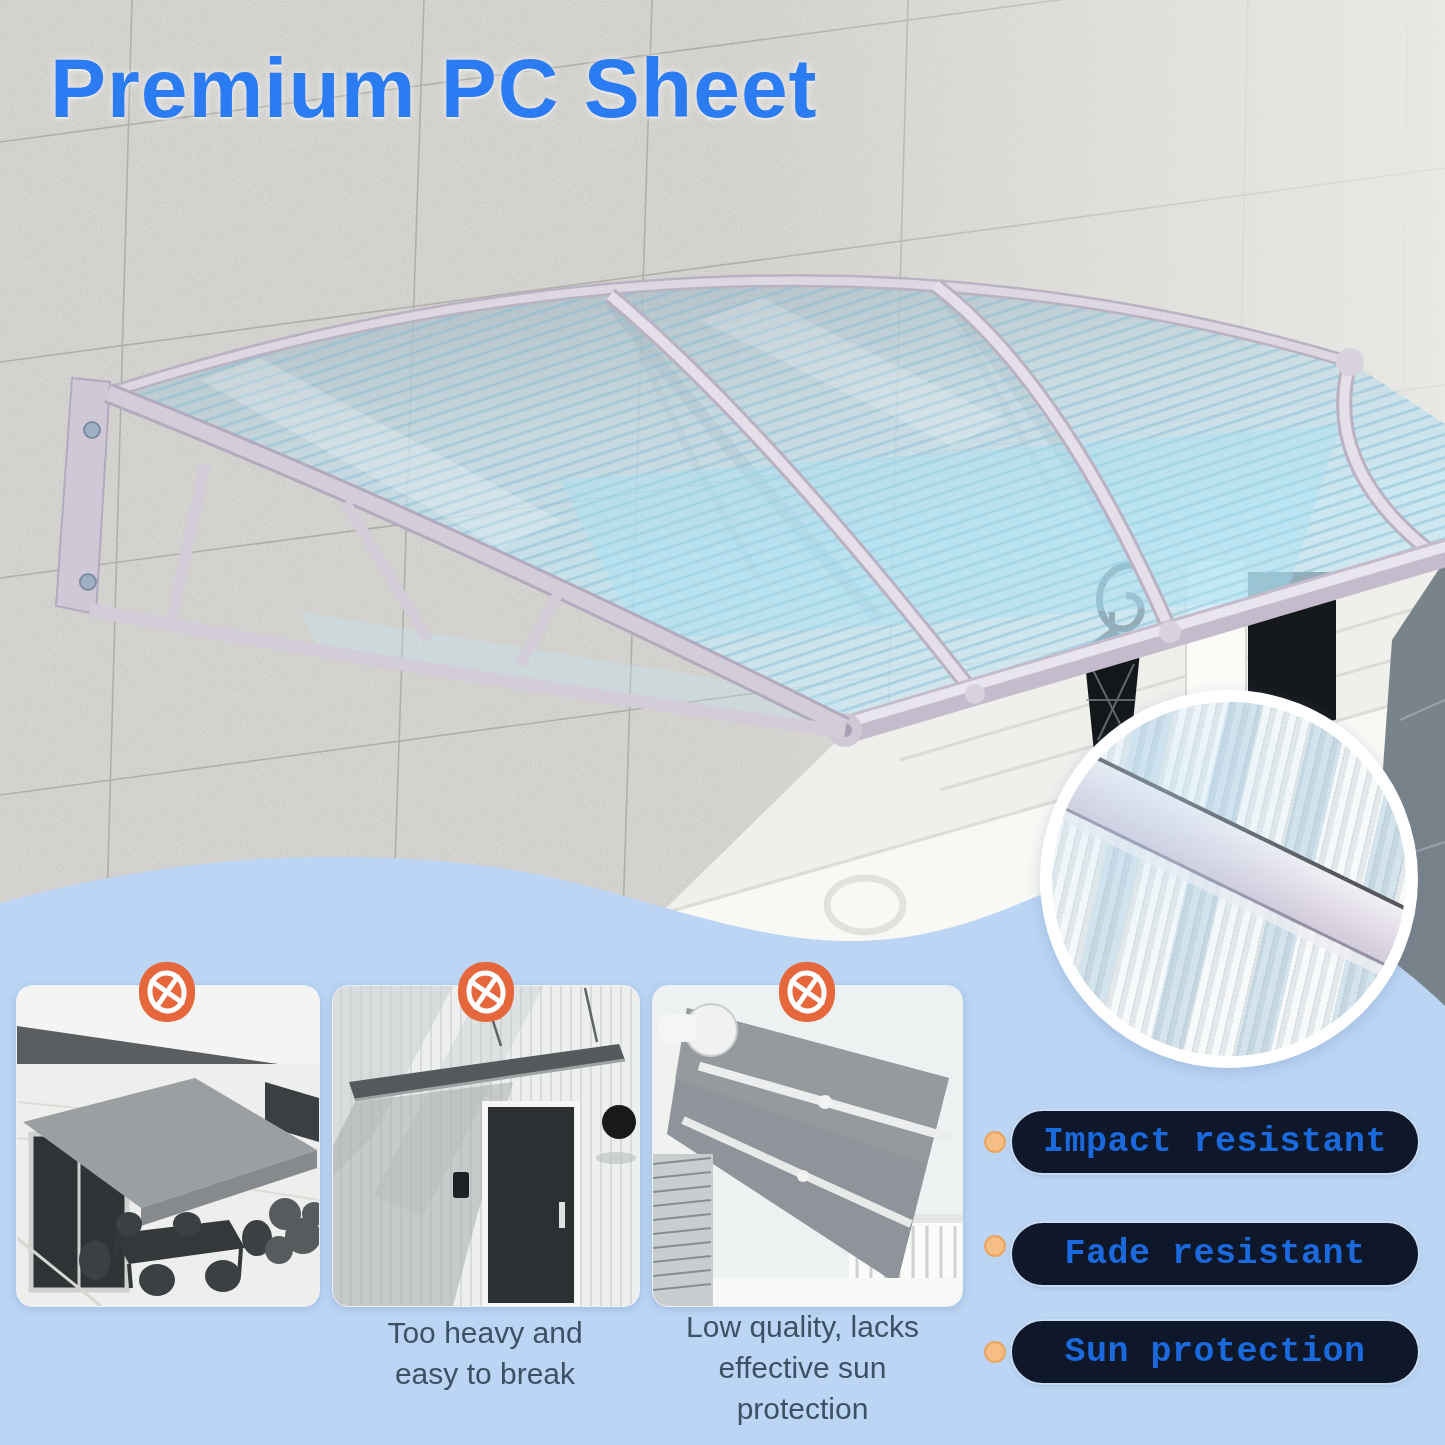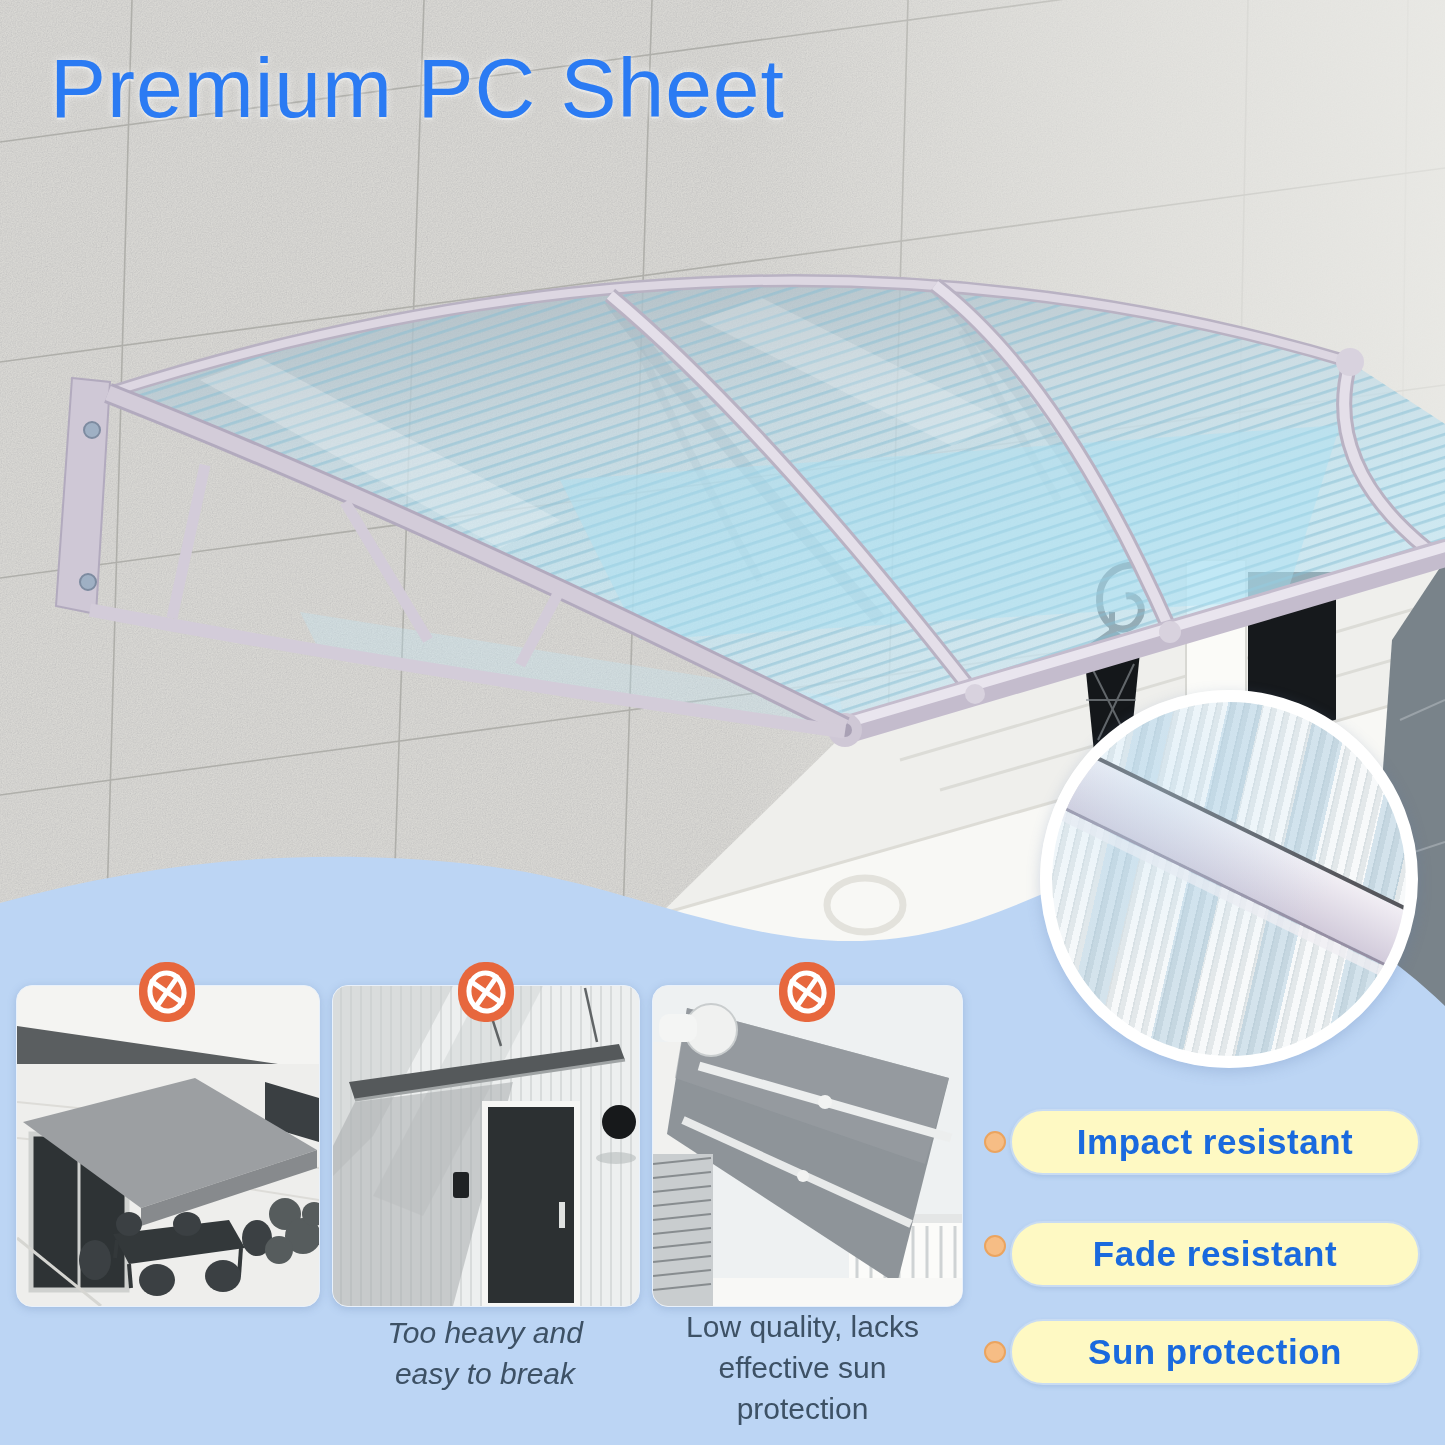--- a/index.html
+++ b/index.html
@@ -1,21 +1,21 @@
 <!DOCTYPE html>
 <html><head>
 <meta charset="utf-8">
 <style>
   html,body{margin:0;padding:0;background:#ffffff;}
   .stage{position:relative;width:1445px;height:1445px;overflow:hidden;
          font-family:"Liberation Sans",sans-serif;background:#fff;}
   .abs{position:absolute;}
   
   #hero-svg{left:0;top:0;}
-  .page-title{left:50px;top:40px;font-size:84px;font-weight:normal;letter-spacing:1px;
+  .page-title{left:50px;top:40px;font-size:84px;font-weight:bold;letter-spacing:1px;
       color:#2b7bf3;text-shadow:0 0 8px rgba(255,255,255,.65),0 2px 0 rgba(255,255,255,.35);}
   
   #wave-svg{left:0;top:0;}
   
   .inset-circle{left:1040px;top:690px;width:354px;height:354px;border-radius:50%;
       border:12px solid #ffffff;overflow:hidden;
       background:
         repeating-linear-gradient(103deg,rgba(120,170,200,.28) 0 34px,rgba(255,255,255,0) 34px 86px),
         repeating-linear-gradient(103deg,#e3e8ea 0 5px,#f7f9fa 5px 12px,#d9e0e3 12px 13.5px);
       box-shadow:0 4px 14px rgba(90,120,170,.25);}
@@ -27,24 +27,24 @@
       transform:rotate(26deg);background:#efedf2;opacity:.8;}
   .inset-glare{position:absolute;left:0;top:0;width:100%;height:100%;border-radius:50%;
       background:radial-gradient(circle at 30% 25%,rgba(190,225,245,.35),rgba(255,255,255,0) 55%);}
   
   .card{top:985px;width:302px;height:320px;border-radius:16px;overflow:hidden;
       background:#f0f0ee;box-shadow:0 2px 8px rgba(90,120,170,.28);border:1px solid #e9f1fb;}
   .badge{top:962px;width:56px;height:60px;}
   .caption{top:1312px;font-size:30px;line-height:41px;color:#3d5165;text-align:center;
       white-space:pre-line;}
   
-  .pill{left:1010px;width:406px;height:62px;background:#fef9c3;border:2px solid #c9dcf2;
+  .pill{left:1010px;width:406px;height:62px;background:#0f172a;border:2px solid #c9dcf2;
       border-radius:33px;display:flex;align-items:center;justify-content:center;
       font-size:35px;font-weight:bold;color:#1a6ade;letter-spacing:.5px;
-      box-shadow:0 2px 4px rgba(90,120,170,.18);}
+      box-shadow:0 2px 4px rgba(90,120,170,.18);font-family:Liberation Mono, monospace;}
   .dot{left:984px;width:18px;height:18px;border-radius:50%;background:#f6bd85;
       border:2px solid #eba45f;}
 </style>
 </head>
 <body>
 
 <div class="stage">
 
   <svg id="hero-svg" class="abs" width="1445" height="1012" viewBox="0 0 1445 1012">
     <defs>
@@ -319,21 +319,21 @@
     <svg width="56" height="60" viewBox="0 0 56 60">
       <rect width="56" height="60" rx="26" ry="28" fill="#e7673d"></rect>
       <g transform="rotate(-10 28 30)" stroke="#ffffff" stroke-width="5" fill="none" stroke-linecap="round">
         <ellipse cx="28" cy="30" rx="17" ry="19"></ellipse>
         <line x1="15" y1="17" x2="41" y2="43"></line>
           <line x1="41" y1="17" x2="15" y2="43"></line>
       </g>
     </svg>
   </div>
 
-  <div class="abs caption" style="left:332px;width:306px;font-style:italic;">Too heavy and
+  <div class="abs caption" style="left:332px;width:306px;">Too heavy and
 easy to break</div>
   <div class="abs caption" style="left:648px;width:309px;top:1306px;">Low quality, lacks
 effective sun
 protection</div>
 
   <div class="abs dot" style="top:1131px;"></div>
   <div class="abs pill" style="top:1109px;">
     <span>Impact resistant</span>
   </div>
   <div class="abs dot" style="top:1235px;"></div>

